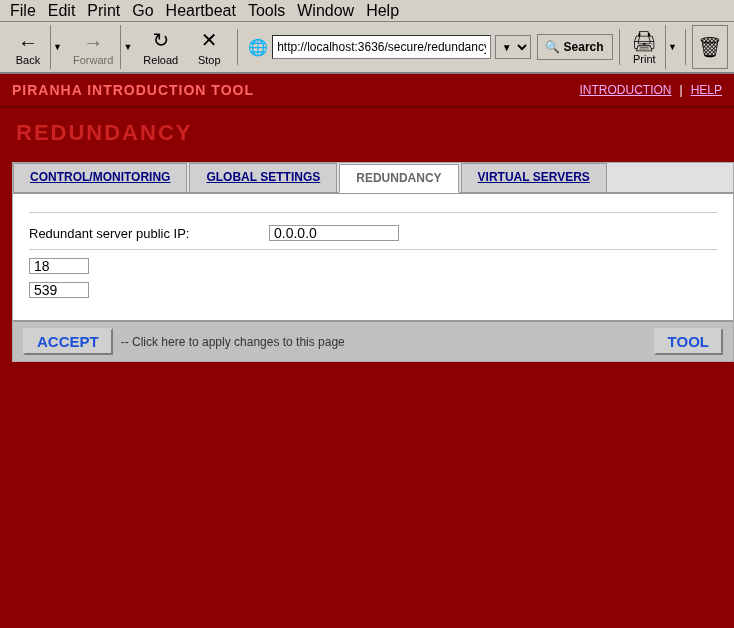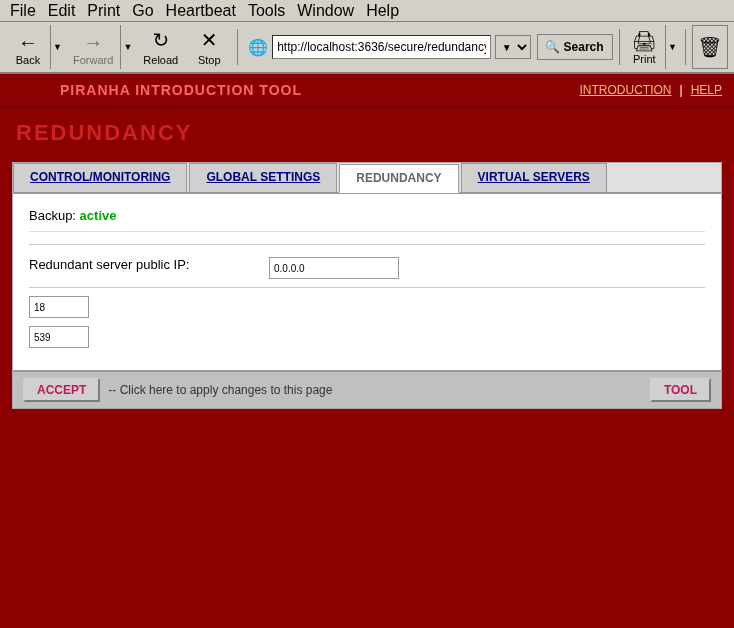--- a/index.html
+++ b/index.html
@@ -160,21 +160,21 @@
     }
     .header-title span {
       color: #ff6666;
     }
     .header-links {
       display: flex;
       gap: 8px;
       align-items: center;
     }
     .header-link {
-      color: #fdba74;
+      color: #f0abfc;
       text-decoration: underline;
       font-size: 12px;
       cursor: pointer;
     }
     .header-divider {
       color: white;
       font-size: 12px;
     }
 
     
@@ -185,21 +185,21 @@
     .page-title {
       color: #cc2222;
       font-size: 22px;
       font-weight: bold;
       letter-spacing: 2px;
     }
 
     
     .content-area {
       background: white;
-      margin: 0 12px 12px 12px;
+      margin: 0 0 12px 12px;
       border: 1px solid #aaa;
     }
 
     
     .tabs {
       display: flex;
       background: #e0e0e0;
       border-bottom: 2px solid #999;
     }
     .tab {
@@ -240,33 +240,33 @@
     .backup-status {
       color: #00aa00;
       font-weight: bold;
     }
 
     .form-section {
       padding: 4px 0;
     }
     .form-row {
       display: flex;
-      align-items: flex-start;
+      align-items: center;
       margin-bottom: 8px;
     }
     .form-label {
       font-size: 13px;
       width: 240px;
       flex-shrink: 0;
     }
     .form-input {
       border: 1px solid #999;
       padding: 2px 4px;
-      font-size: 10px;
-      height: 22px;
+      font-size: 14px;
+      height: 16px;
     }
     .form-input-wide {
       width: 130px;
     }
     .form-input-medium {
       width: 60px;
     }
 
     .divider-line {
       border: none;
@@ -281,23 +281,23 @@
       padding: 6px 10px;
       display: flex;
       align-items: center;
       gap: 8px;
     }
     .action-btn {
       padding: 3px 12px;
       border: 2px outset #d0d0d0;
       background: #d0d0d0;
       cursor: pointer;
-      font-size: 12px;
-      font-weight: bold;
-      color: #be185d;
+      font-size: 15px;
+      font-weight: bold;
+      color: #1d4ed8;
     }
     .action-hint {
       font-size: 12px;
       color: #333;
       flex: 1;
     }
     .action-btns-right {
       display: flex;
       gap: 6px;
     }
@@ -371,21 +371,21 @@
 
   <div class="trash-btn">
     <span>🗑</span>
   </div>
 </div>
 
 <div class="browser-content">
 
   <div class="header-bar">
     <div class="header-title">
-      <span style="color:#ff6666;margin-left:48px;">PIRANHA</span><span> INTRODUCTION TOOL</span>
+      <span style="color:#ff6666;">PIRANHA</span><span> INTRODUCTION TOOL</span>
     </div>
     <div class="header-links">
       <a class="header-link">INTRODUCTION</a>
       <span class="header-divider">|</span>
       <a class="header-link">HELP</a>
     </div>
   </div>
 
   <div class="page-title-area">
     <div class="page-title">REDUNDANCY</div>
@@ -395,24 +395,20 @@
 
     <div class="tabs">
       <div class="tab">CONTROL/MONITORING</div>
       <div class="tab">GLOBAL SETTINGS</div>
       <div class="tab active">REDUNDANCY</div>
       <div class="tab">VIRTUAL SERVERS</div>
     </div>
 
     <div class="content-body">
 
-      <div class="backup-row">
-        <span class="backup-label">Backup:</span>
-        <span class="backup-status">active</span>
-      </div>
 
       <hr class="divider-line">
 
       <div class="form-section">
 
         <div class="form-row">
           <span class="form-label">Redundant server public IP:</span>
           <input class="form-input form-input-wide" type="text" value="0.0.0.0" style="">
         </div>
 

